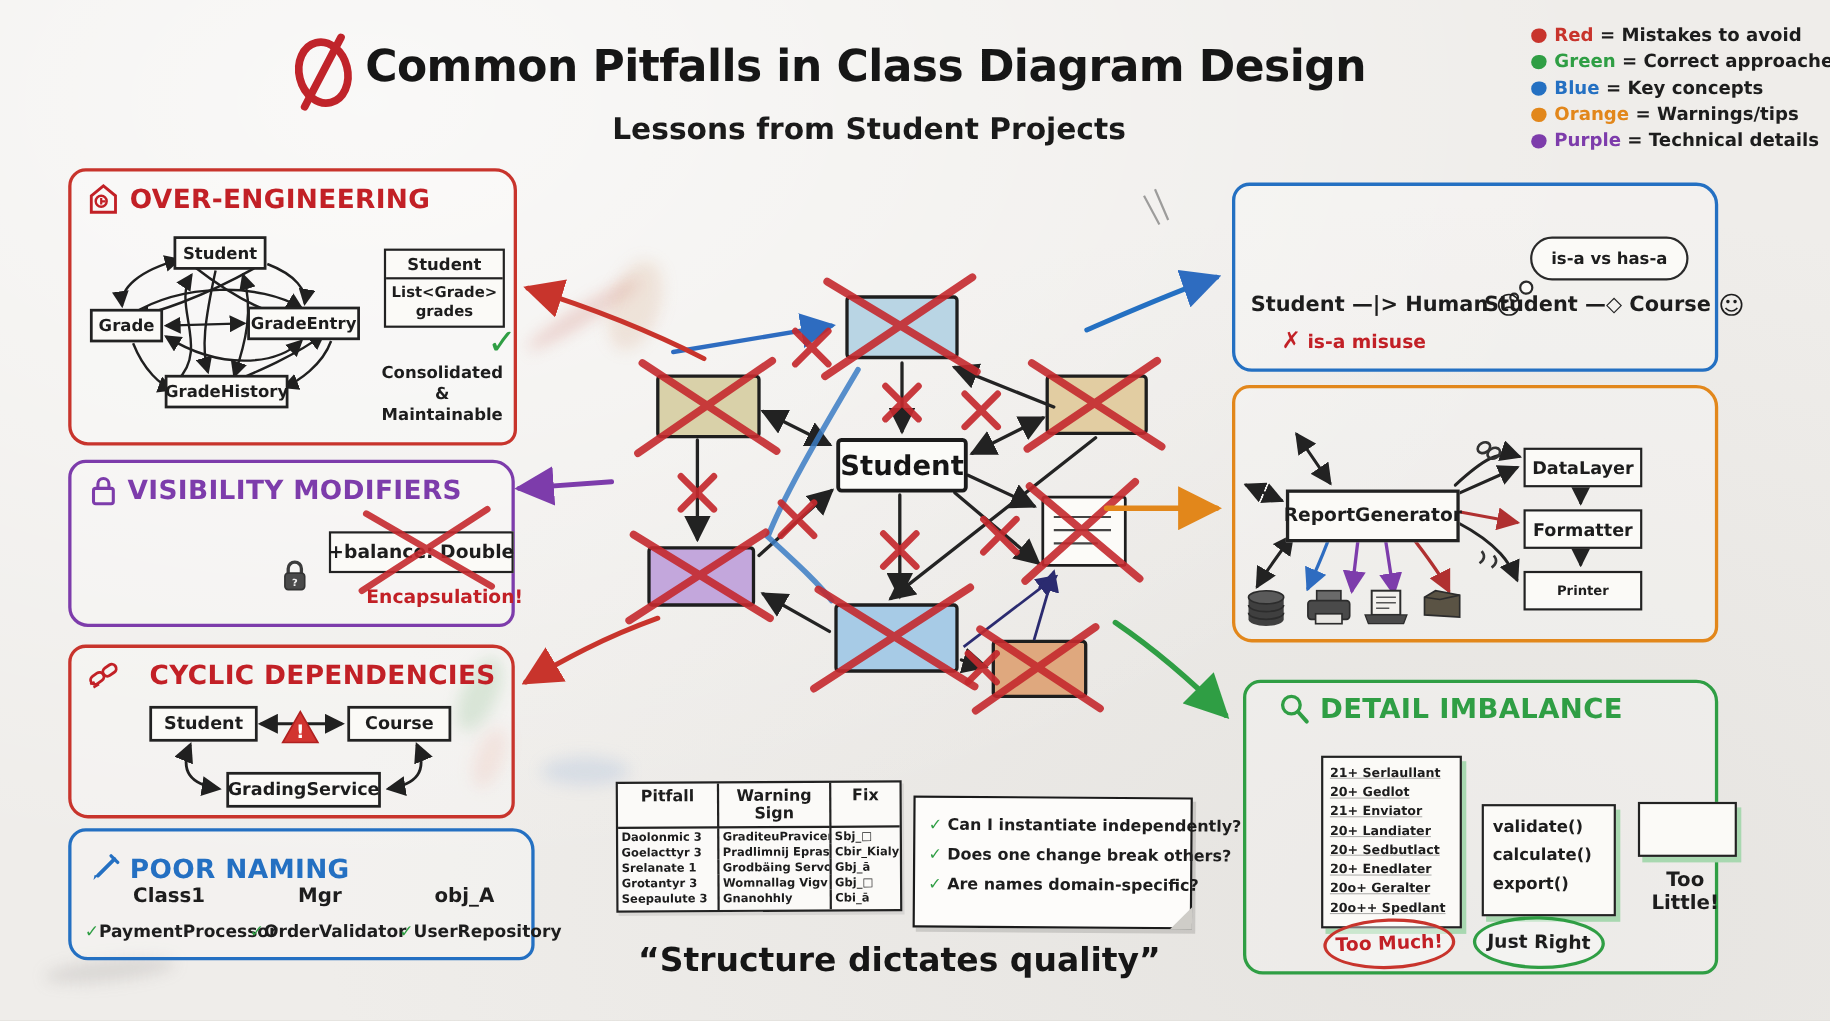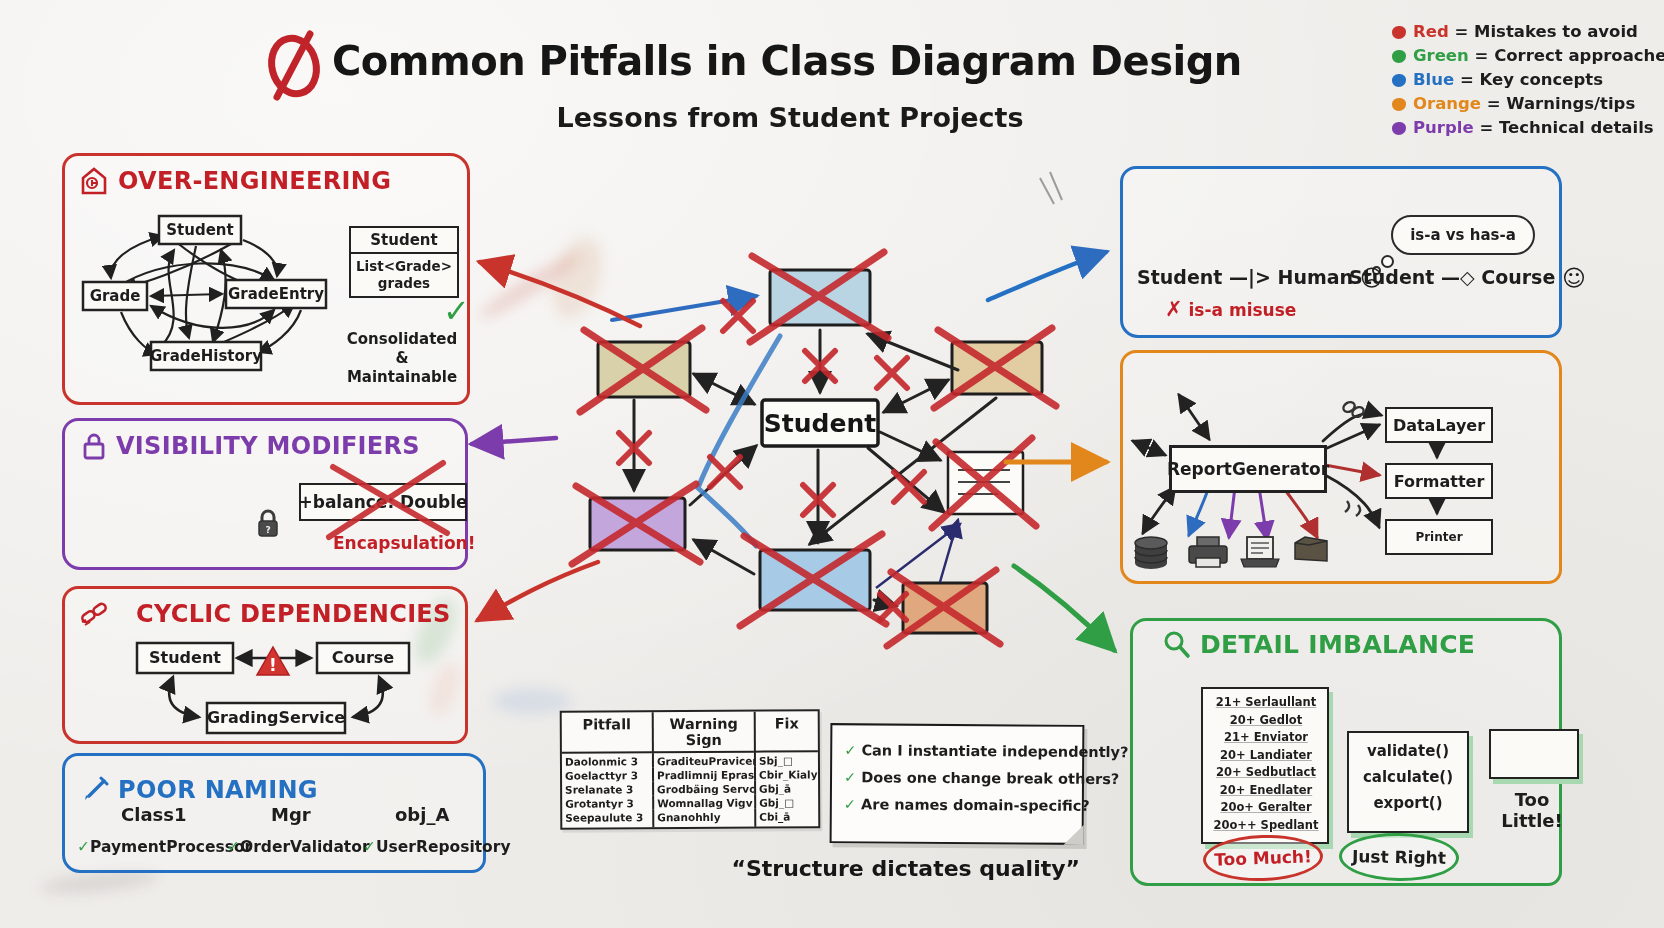--- a/index.html
+++ b/index.html
@@ -49,31 +49,31 @@
           box-shadow:2px 3px 0 rgba(0,0,0,.08);display:grid;grid-template-columns:90px 102px 64px;}
   .ptable .hc{font-size:14.5px;font-weight:bold;text-align:center;padding:4px 2px 3px;border-bottom:2px solid #222;}
   .ptable .c{font-size:10.5px;font-weight:bold;padding:2px 3px 0;white-space:nowrap;overflow:hidden;}
   .ptable .bl{border-left:2px solid #222;}
   
   .note{position:absolute;background:#fdfcfa;border:2.5px solid #1a1a1a;transform:rotate(.4deg);
         box-shadow:3px 4px 0 rgba(0,0,0,.13);padding:12px 8px 0 12px;}
   .note .li{font-size:14.5px;font-weight:bold;line-height:27px;white-space:nowrap;}
   .note .fold{position:absolute;right:-2px;bottom:-2px;width:0;height:0;
         border-left:20px solid transparent;border-bottom:20px solid #cfcdc8;}
-  .quote{font-size:22px;font-weight:bold;text-align:right;color:#161616;}
+  .quote{font-size:30px;font-weight:bold;text-align:left;color:#161616;}
   
   .bubble{position:absolute;border:2.5px solid #2a2a2a;border-radius:20px;background:#fbfaf7;
           display:flex;align-items:center;justify-content:center;font-size:15px;font-weight:bold;}
   .bcirc{position:absolute;border:2px solid #2a2a2a;border-radius:50%;background:#fbfaf7;}
   .rel{font-size:19px;font-weight:bold;white-space:nowrap;}
   .face{font-size:23px;vertical-align:-2px;}
   .misuse{color:#c22026;font-size:17px;font-weight:bold;}
   .crossg{color:#c22026;font-size:21px;font-weight:bold;}
   
-  .gshadow{box-shadow:4px 5px 0 #a8d8b0;text-align:center;}
+  .gshadow{box-shadow:4px 5px 0 #a8d8b0;}
   .attrbox{font-size:11.5px;line-height:17.5px;padding:5px 4px 0 6px;white-space:nowrap;overflow:hidden;}
   .attrbox div{text-decoration:underline rgba(40,40,40,.35);}
   .methbox{font-size:15px;line-height:26px;padding:5px 8px;}
   .oval{position:absolute;border-radius:50%;display:flex;align-items:center;justify-content:center;
         font-size:17px;font-weight:bold;background:rgba(255,255,255,.4);}
   .o-red{border:3px solid #c8342c;color:#c22026;transform:rotate(-2deg);}
   .o-green{border:3px solid #2f9e44;color:#1d1d1d;transform:rotate(1deg);}
   .toolittle{font-size:18px;font-weight:bold;text-align:center;}
   
   .smudge{position:absolute;filter:blur(7px);border-radius:50%;}
@@ -360,21 +360,21 @@
   <div class="ptable" style="left:560px;top:710px;">
     <div class="hc">Pitfall</div>
     <div class="hc bl">Warning Sign</div>
     <div class="hc bl">Fix</div>
     <div class="c">Daolonmic 3</div>
     <div class="c bl">GraditeuPravicer</div>
     <div class="c bl">Sbj_□</div>
     <div class="c">Goelacttyr 3</div>
     <div class="c bl">Pradlimnij Eprast</div>
     <div class="c bl">Cbir_Kialy</div>
-    <div class="c">Srelanate 3</div>
+    <div class="c">Srelanate 1</div>
     <div class="c bl">Grodbäing Servos</div>
     <div class="c bl">Gbj_ā</div>
     <div class="c">Grotantyr 3</div>
     <div class="c bl">Womnallag Vigv</div>
     <div class="c bl">Gbj_□</div>
     <div class="c" style="padding-bottom:4px;">Seepaulute 3</div>
     <div class="c bl">Gnanohhly</div>
     <div class="c bl">Cbi_ā</div>
   </div>
 

